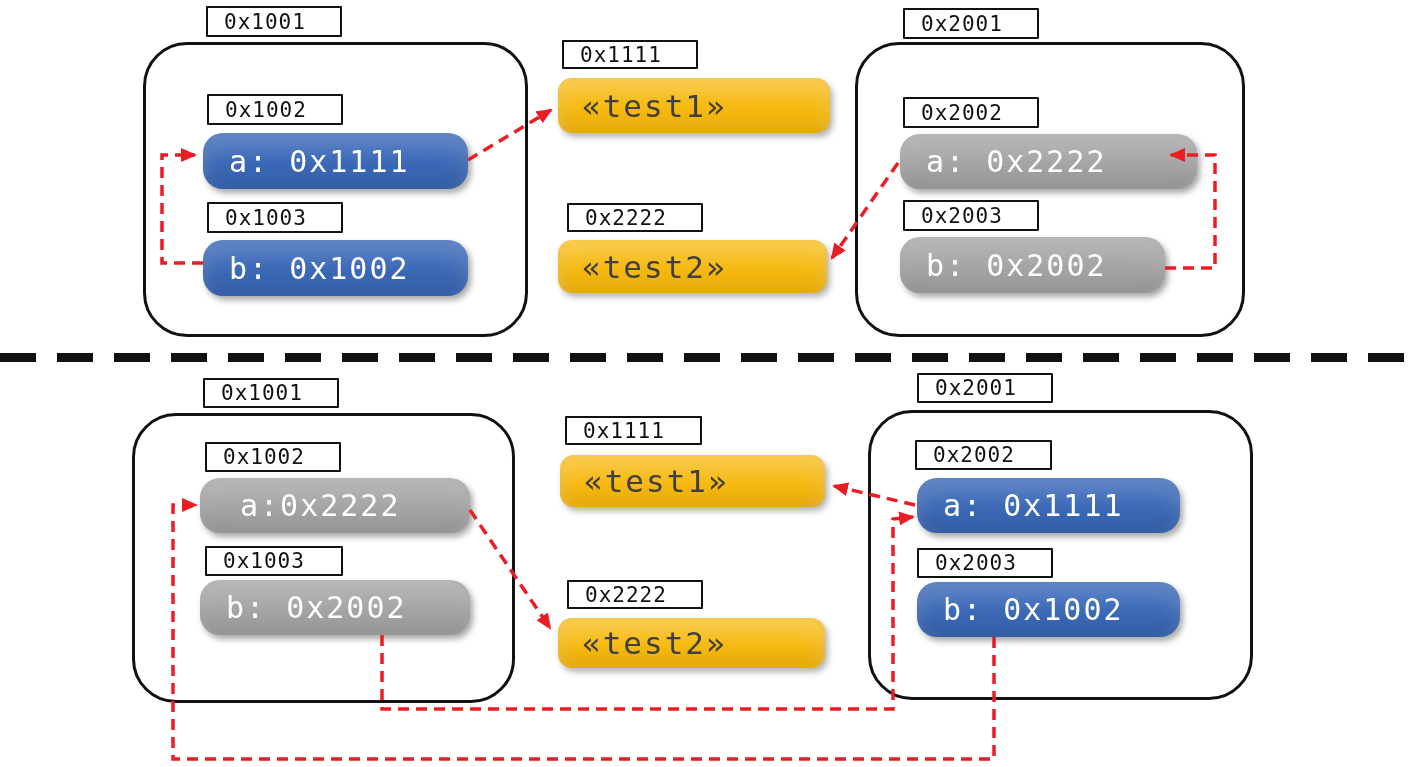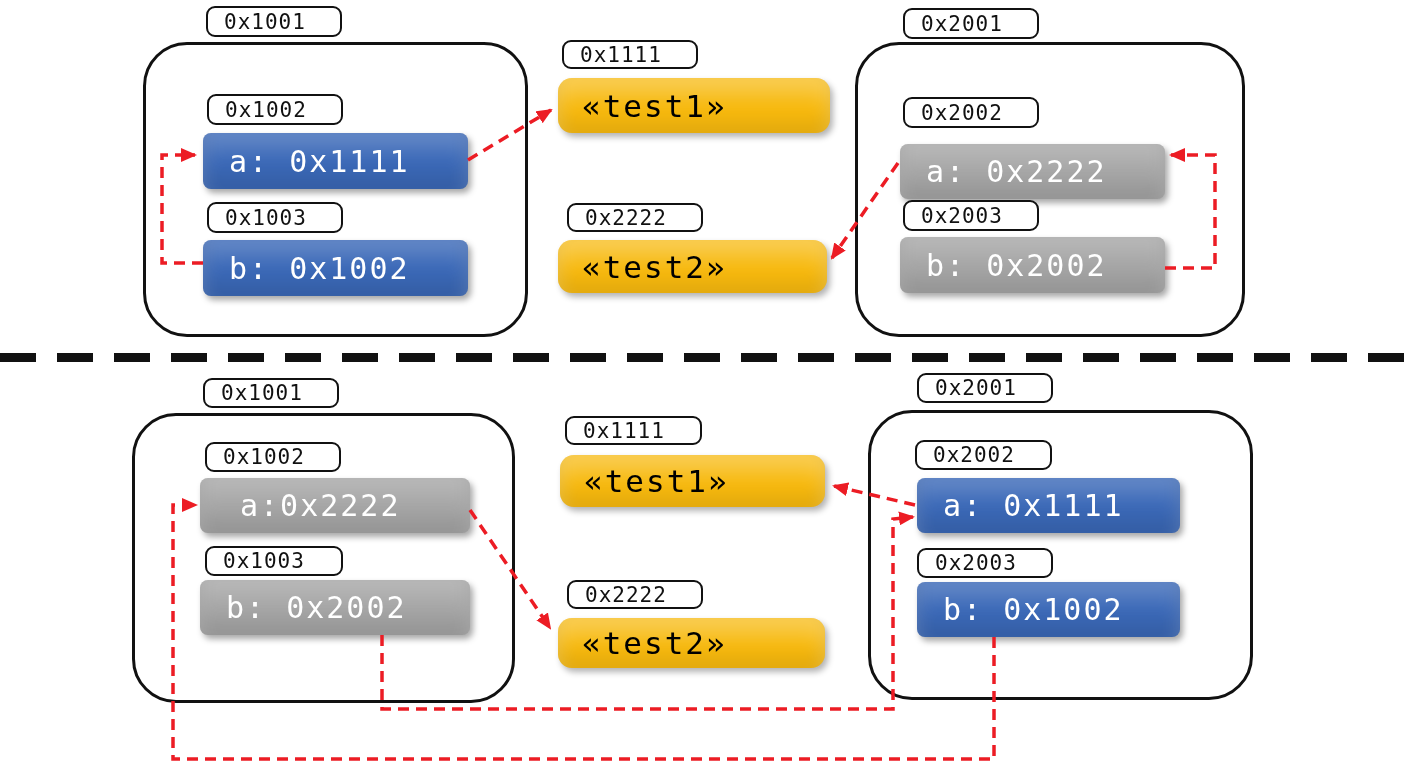--- a/index.html
+++ b/index.html
@@ -6,35 +6,35 @@
     --blue:#3b69b8; --gray:#a6a6a6; --yellow:#f7b90e; --red:#ec1c24; --ink:#111111;
   }
   *{box-sizing:border-box; margin:0; padding:0;}
   body{background:#ffffff; font-family:"DejaVu Sans Mono","Liberation Mono",monospace;}
   #canvas{position:relative; width:1423px; height:767px; background:#ffffff; overflow:hidden;}
 
   .frame{
     position:absolute; border:3px solid var(--ink); border-radius:44px; background:#ffffff;
   }
   .tab{
-    position:absolute; border:2.5px solid var(--ink); border-radius:9px; background:#ffffff;
+    position:absolute; border:2.5px solid var(--ink); border-radius:1px; background:#ffffff;
     font-size:21px; color:var(--ink); display:flex; align-items:center; padding-left:16px;
     letter-spacing:1px; z-index:3;
   }
   .var{
-    position:absolute; border-radius:8px; color:#ffffff; font-size:30px;
+    position:absolute; border-radius:20px; color:#ffffff; font-size:30px;
     display:flex; align-items:center; padding-left:26px; letter-spacing:2px; z-index:3;
     box-shadow:3px 4px 6px rgba(0,0,0,.35),
                inset 0 16px 20px rgba(255,255,255,.20),
                inset 0 -14px 18px rgba(0,0,0,.10);
   }
   .var.blue{background:var(--blue);}
   .var.gray{background:var(--gray);}
   .str{
-    position:absolute; border-radius:14px; color:#000000; font-size:31px;
+    position:absolute; border-radius:14px; color:#404040; font-size:31px;
     display:flex; align-items:center; padding-left:24px; letter-spacing:2px; z-index:3;
     background:var(--yellow);
     box-shadow:3px 4px 6px rgba(0,0,0,.30),
                inset 0 16px 20px rgba(255,255,255,.28),
                inset 0 -12px 16px rgba(0,0,0,.08);
   }
   .divider{
     position:absolute; left:0; top:353; width:1423px; height:9px; z-index:1;
     background:repeating-linear-gradient(90deg, var(--ink) 0 36px, transparent 36px 57px);
   }
@@ -62,21 +62,21 @@
   <div class="var blue" style="left:203px; top:240px; width:265px; height:56px;">b: 0x1002</div>
 
   <div class="tab" style="left:562px; top:40px; width:136px; height:29px;">0x1111</div>
   <div class="str" style="left:558px; top:78px; width:272px; height:55px;">«test1»</div>
   <div class="tab" style="left:567px; top:203px; width:136px; height:29px;">0x2222</div>
   <div class="str" style="left:558px; top:240px; width:269px; height:53px;">«test2»</div>
 
   <div class="frame" style="left:855px; top:42px; width:390px; height:295px;"></div>
   <div class="tab" style="left:903px; top:8px; width:136px; height:31px;">0x2001</div>
   <div class="tab" style="left:903px; top:97px; width:136px; height:31px;">0x2002</div>
-  <div class="var gray" style="left:900px; top:144px; width:265px; height:55px;">a: 0x2222</div>
+  <div class="var gray" style="left:900px; top:134px; width:297px; height:55px;">a: 0x2222</div>
   <div class="tab" style="left:903px; top:200px; width:136px; height:31px;">0x2003</div>
   <div class="var gray" style="left:900px; top:237px; width:265px; height:56px;">b: 0x2002</div>
 
   <div class="divider" style="top:353px;"></div>
 
   <div class="frame" style="left:132px; top:413px; width:383px; height:290px;"></div>
   <div class="tab" style="left:203px; top:378px; width:136px; height:30px;">0x1001</div>
   <div class="tab" style="left:205px; top:442px; width:136px; height:30px;">0x1002</div>
   <div class="var gray" style="left:200px; top:478px; width:270px; height:55px;padding-left:40px;">a:0x2222</div>
   <div class="tab" style="left:205px; top:546px; width:138px; height:30px;">0x1003</div>

